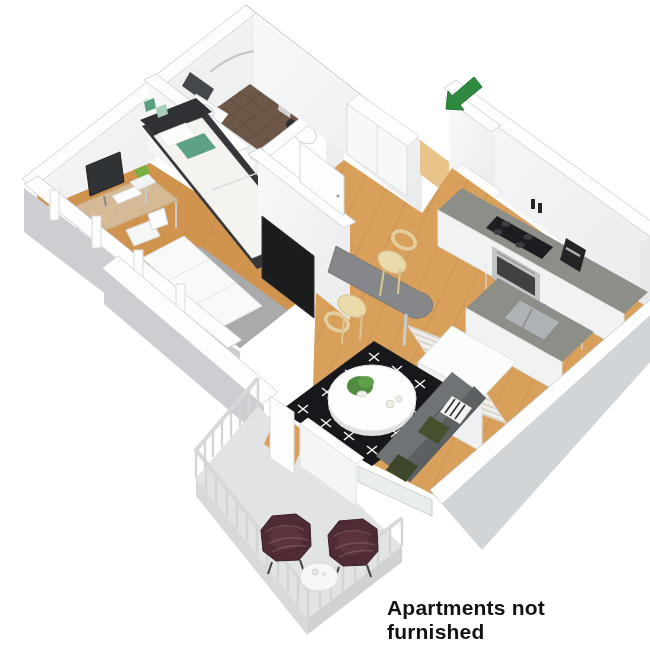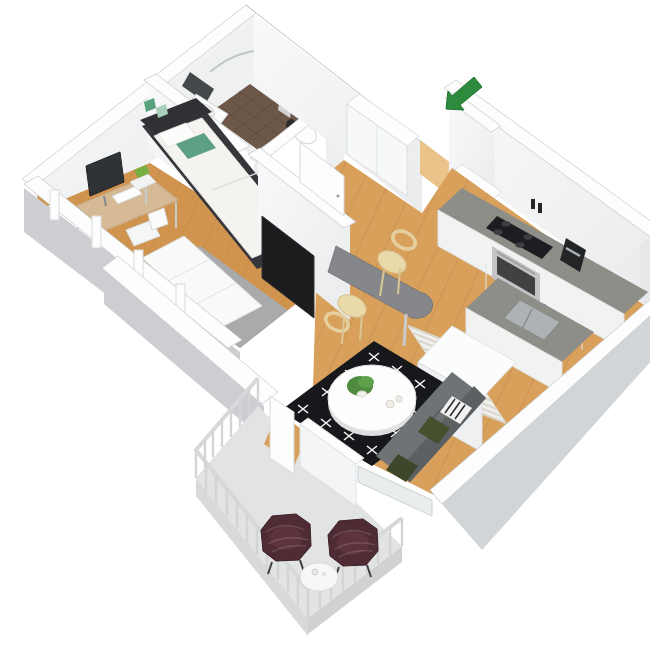--- a/index.html
+++ b/index.html
@@ -254,13 +254,14 @@
       <path d="M339 567 l-4 12 M367 565 l4 12" stroke="#3f3f41" stroke-width="2"></path>
     </g>
     <ellipse cx="319" cy="577" rx="19" ry="14" fill="var(--table_white)" stroke="#dadcde"></ellipse>
     <circle cx="315" cy="572" r="3" fill="#e8e8e6" stroke="#cfcfcb"></circle>
     <circle cx="324" cy="574" r="2.2" fill="#e2e2e0"></circle>
   </g>
 
   <path d="M446 109 L448 91 L452 96 L474 77 L482 87 L460 105 L464 110 Z" fill="var(--arrow_green)" stroke="#1e7330" stroke-width="1"></path>
 </svg>
 
+<div class="caption">Apartments not furnished</div>
 </div>
 
 </body></html>

